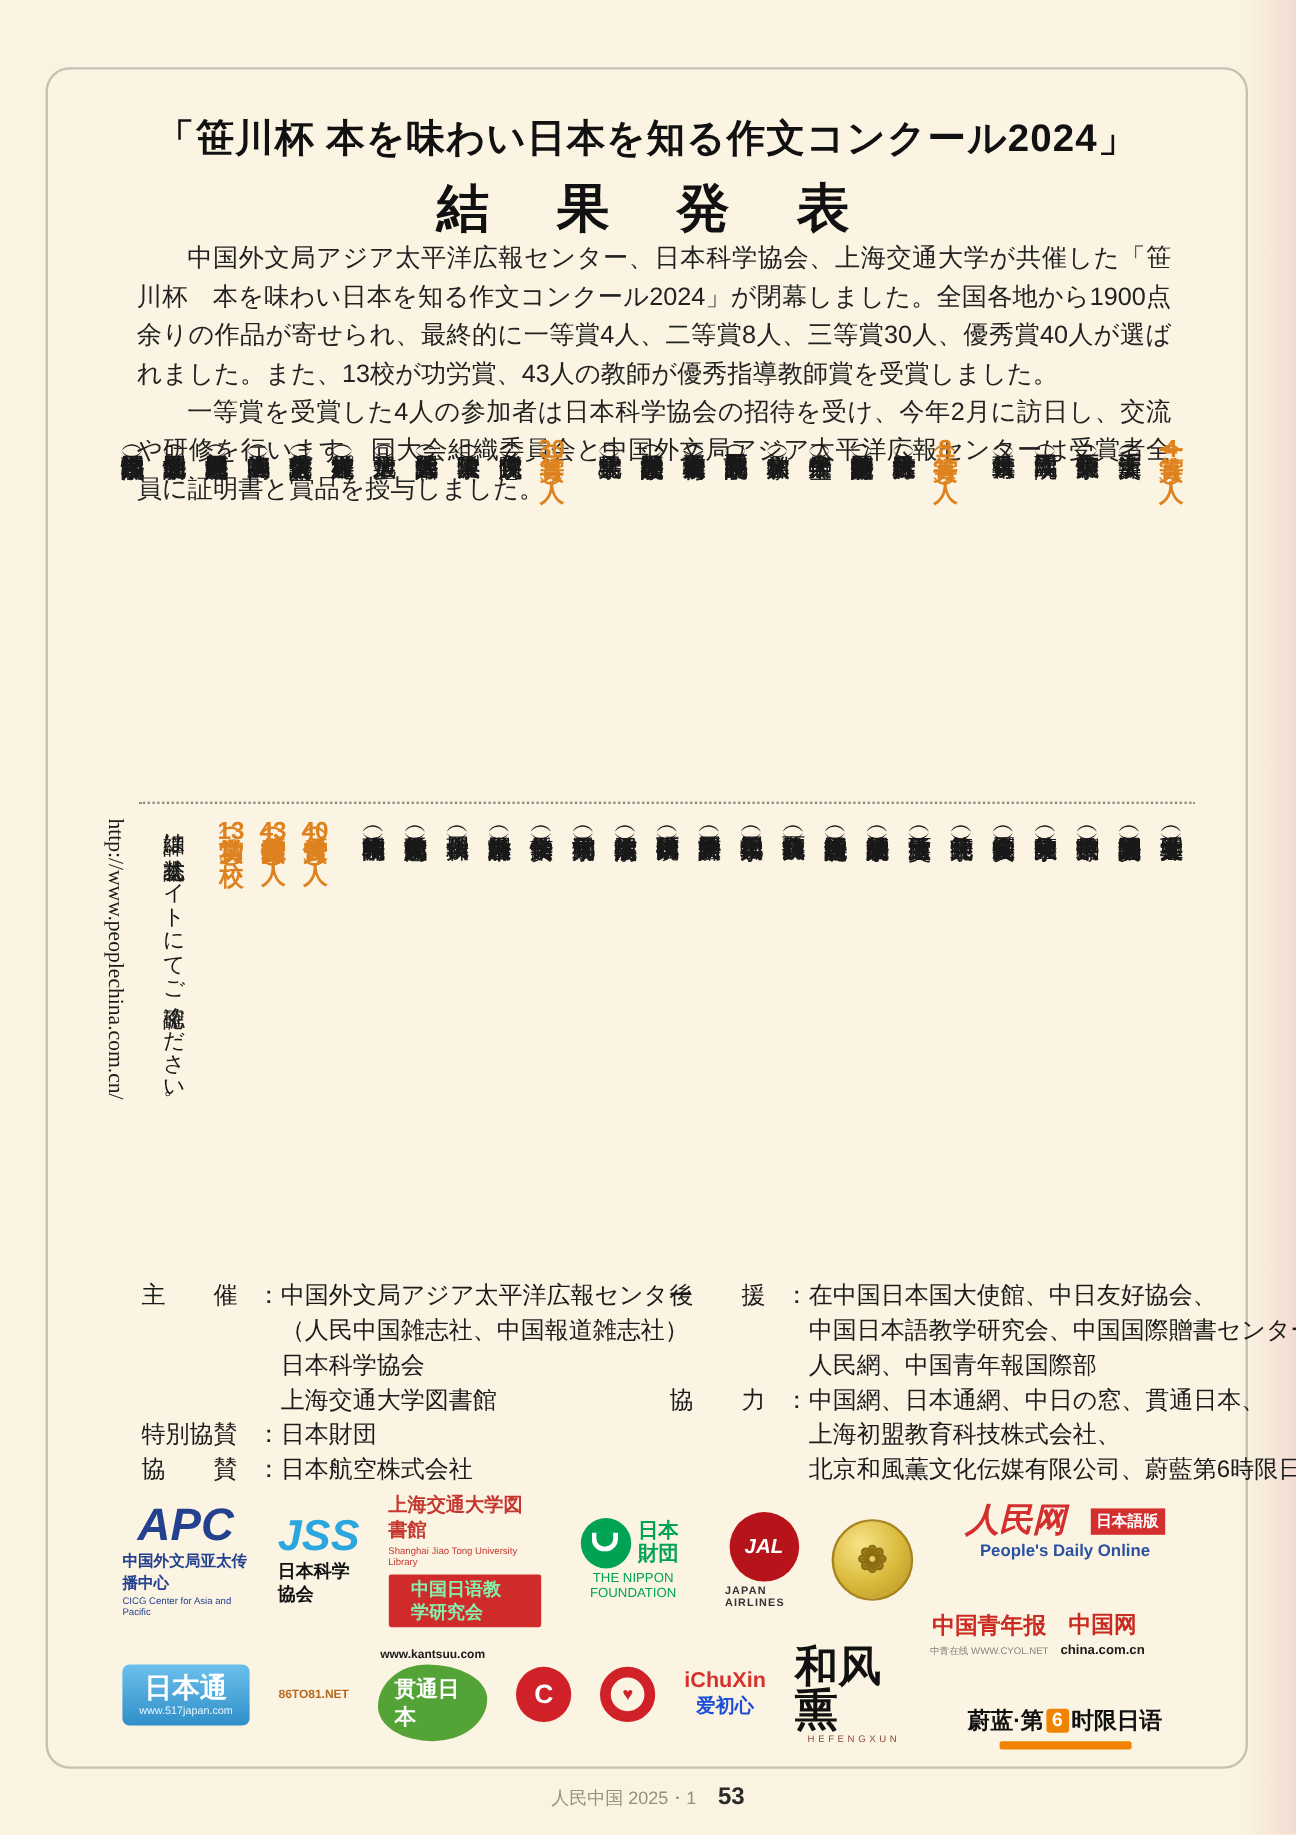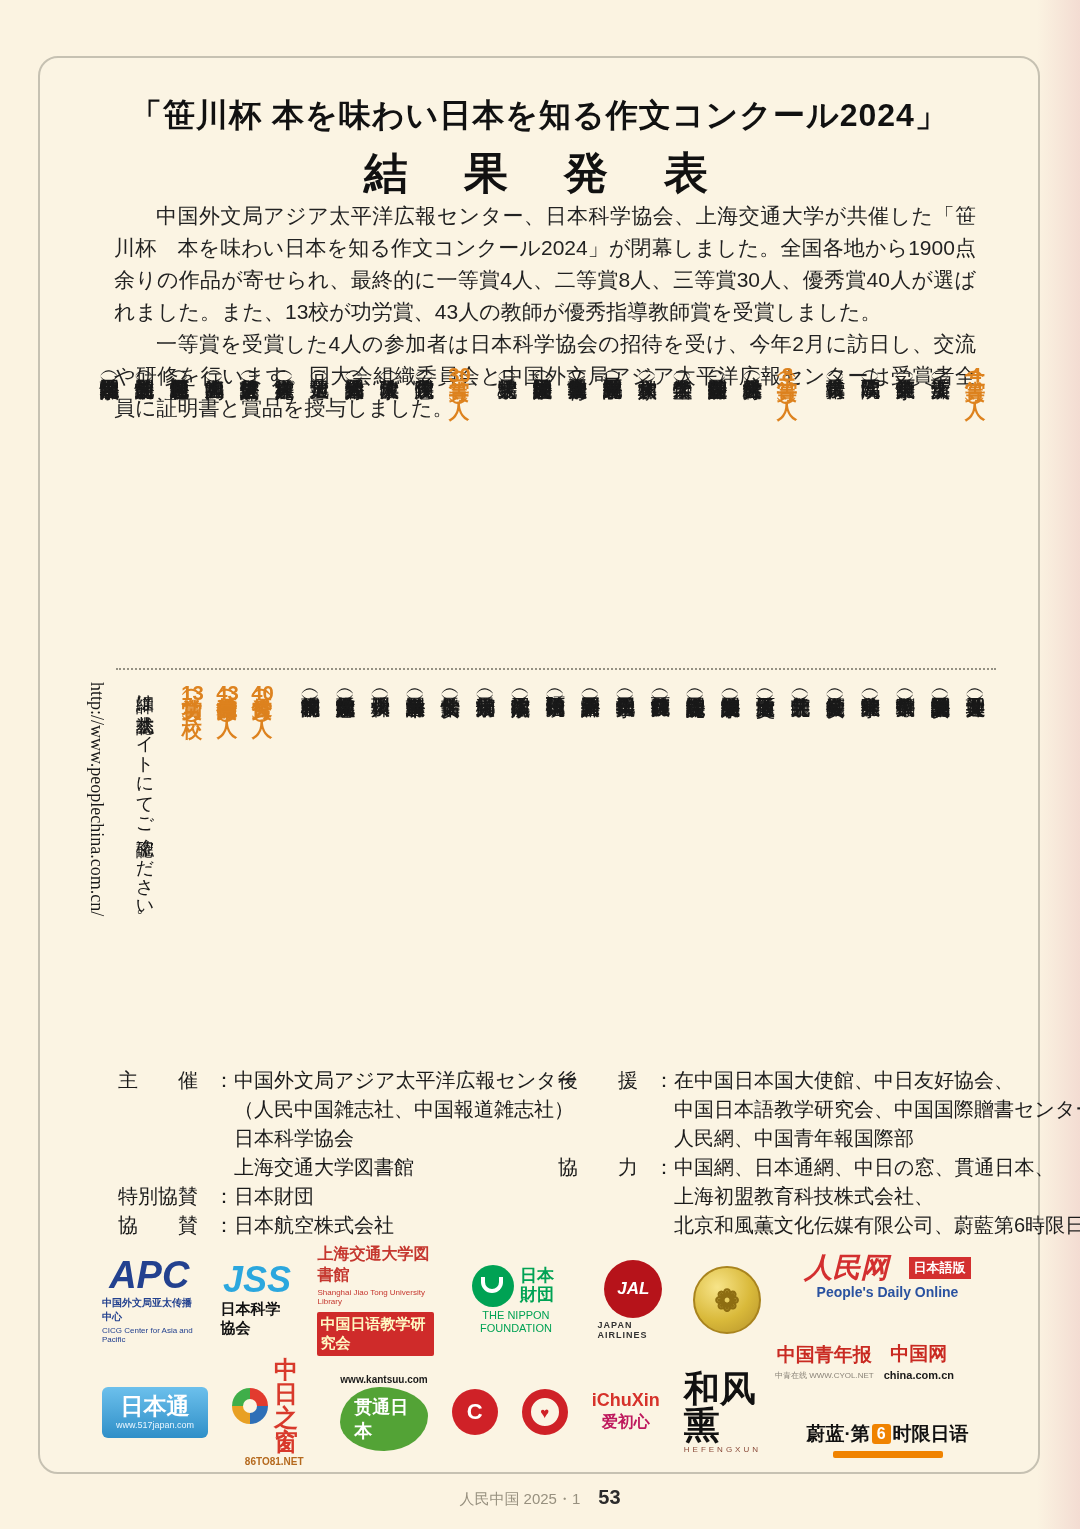--- a/index.html
+++ b/index.html
@@ -38,27 +38,27 @@
   .org-label{flex:none;width:96px;white-space:pre;}
   .org-colon{flex:none;width:20px;}
   .org-text{flex:1;white-space:nowrap;}
   
   .logos{position:absolute;left:62px;right:38px;top:1192px;height:212px;display:flex;gap:14px;}
   .logos-left{flex:1;display:flex;flex-direction:column;justify-content:space-between;}
   .logo-row{display:flex;align-items:center;gap:24px;height:100px;}
   .logos-right{width:225px;display:flex;flex-direction:column;justify-content:space-between;padding:4px 0;}
   .chip{display:flex;flex-direction:column;align-items:center;justify-content:center;gap:2px;}
   .apc-main{font-size:38px;font-weight:bold;font-style:italic;color:#23418f;line-height:1;}
-  .apc-zh{font-size:10px;font-weight:bold;color:#23418f;}
+  .apc-zh{font-size:13px;font-weight:bold;color:#23418f;}
   .apc-en{font-size:8px;color:#23418f;}
   .jss-main{font-size:36px;font-weight:bold;font-style:italic;color:#2ba7de;line-height:1;}
   .jss-zh{font-size:15px;font-weight:bold;color:#111;}
   .sjtu-zh{font-size:16px;font-weight:bold;color:#c5372f;font-family:"Liberation Serif",serif;}
   .sjtu-en{font-size:8px;color:#c5372f;}
-  .jlta-box{margin-top:4px;background:#cf2b2a;color:#fef9c3;font-size:15px;font-weight:bold;padding:3px 3px;border-radius:2px;}
+  .jlta-box{margin-top:4px;background:#cf2b2a;color:#86efac;font-size:15px;font-weight:bold;padding:3px 19px;border-radius:2px;}
   .nf-wrap{display:flex;align-items:center;gap:6px;}
   .nf-mark{width:42px;height:42px;border-radius:50%;background:#00a254;position:relative;flex:none;}
   .nf-mark::after{content:"";position:absolute;left:9px;top:12px;width:22px;height:16px;
     border:4px solid #fff;border-top:none;border-radius:0 0 16px 16px;box-sizing:border-box;}
   .nf-zh{font-size:17px;font-weight:bold;color:#00a254;width:40px;line-height:1.1;}
   .nf-en{font-size:11px;font-weight:normal;color:#00a254;text-align:center;line-height:1.2;}
   .jal-circle{width:58px;height:58px;border-radius:50%;background:#b6131a;display:flex;align-items:center;justify-content:center;
     color:#fff;font-weight:bold;font-style:italic;font-size:17px;}
   .jal-en{font-size:9px;font-weight:bold;color:#333;letter-spacing:1px;}
   .gold-seal{width:64px;height:64px;border-radius:50%;flex:none;
@@ -85,21 +85,21 @@
   .zrw-zh{font-size:24px;font-weight:bold;color:#d8392b;line-height:1;}
   .zrw-en{font-size:10px;font-weight:bold;color:#b56a1f;}
   .gt-en{font-size:10px;font-weight:bold;color:#1a1a1a;}
   .gt-blob{background:#53a336;color:#fff;font-size:18px;font-weight:bold;padding:8px 14px;
     border-radius:45% 55% 50% 50%/55% 45% 55% 45%;}
   .cx-circle{width:46px;height:46px;border-radius:50%;background:#cf2127;display:flex;align-items:center;justify-content:center;
     color:#fff;font-size:22px;font-weight:bold;flex:none;}
   .cx-ring{width:46px;height:46px;border-radius:50%;border:9px solid #cf2127;box-sizing:border-box;
     display:flex;align-items:center;justify-content:center;color:#cf2127;font-size:15px;flex:none;background:transparent;}
   .icx-en{font-size:18px;font-weight:bold;color:#d6322b;line-height:1.1;}
-  .icx-zh{font-size:16px;font-weight:bold;color:#be185d;}
+  .icx-zh{font-size:16px;font-weight:bold;color:#1d4ed8;}
   .hfx-zh{font-size:36px;font-weight:900;color:#111;font-family:"Liberation Serif",serif;line-height:1;}
   .hfx-en{font-size:8px;letter-spacing:3px;color:#8a4a3a;}
   .wl-row{display:flex;align-items:center;gap:2px;font-weight:900;}
   .wl-t{font-size:19px;color:#111;}
   .wl-6{background:#f08300;color:#fff;font-size:16px;font-weight:bold;padding:1px 5px;border-radius:3px;}
   .wl-strip{width:110px;height:7px;background:#f08300;margin-top:2px;border-radius:2px;}
   .footer{position:absolute;left:0;right:0;top:1486px;text-align:center;font-size:15px;color:#97907f;}
   .footer .page-num{font-size:20px;font-weight:bold;color:#2b2b2b;margin-left:18px;}
 </style>
 </head>
@@ -273,24 +273,20 @@
           <span class="jal-en">JAPAN AIRLINES</span>
         </div>
         <div class="gold-seal">❁</div>
       </div>
       <div class="logo-row">
         <div class="rbt-box">
           <span class="rbt-zh">日本通</span>
           <span class="rbt-en">www.517japan.com</span>
         </div>
         <div class="chip">
-          <div class="zrw-wrap">
-            <span class="knot"></span>
-            <span class="zrw-zh">中日之窗</span>
-          </div>
           <span class="zrw-en">86TO81.NET</span>
         </div>
         <div class="chip">
           <span class="gt-en">www.kantsuu.com</span>
           <span class="gt-blob">贯通日本</span>
         </div>
         <div class="cx-circle">C</div>
         <div class="cx-ring">♥</div>
         <div class="chip">
           <span class="icx-en">iChuXin</span>

